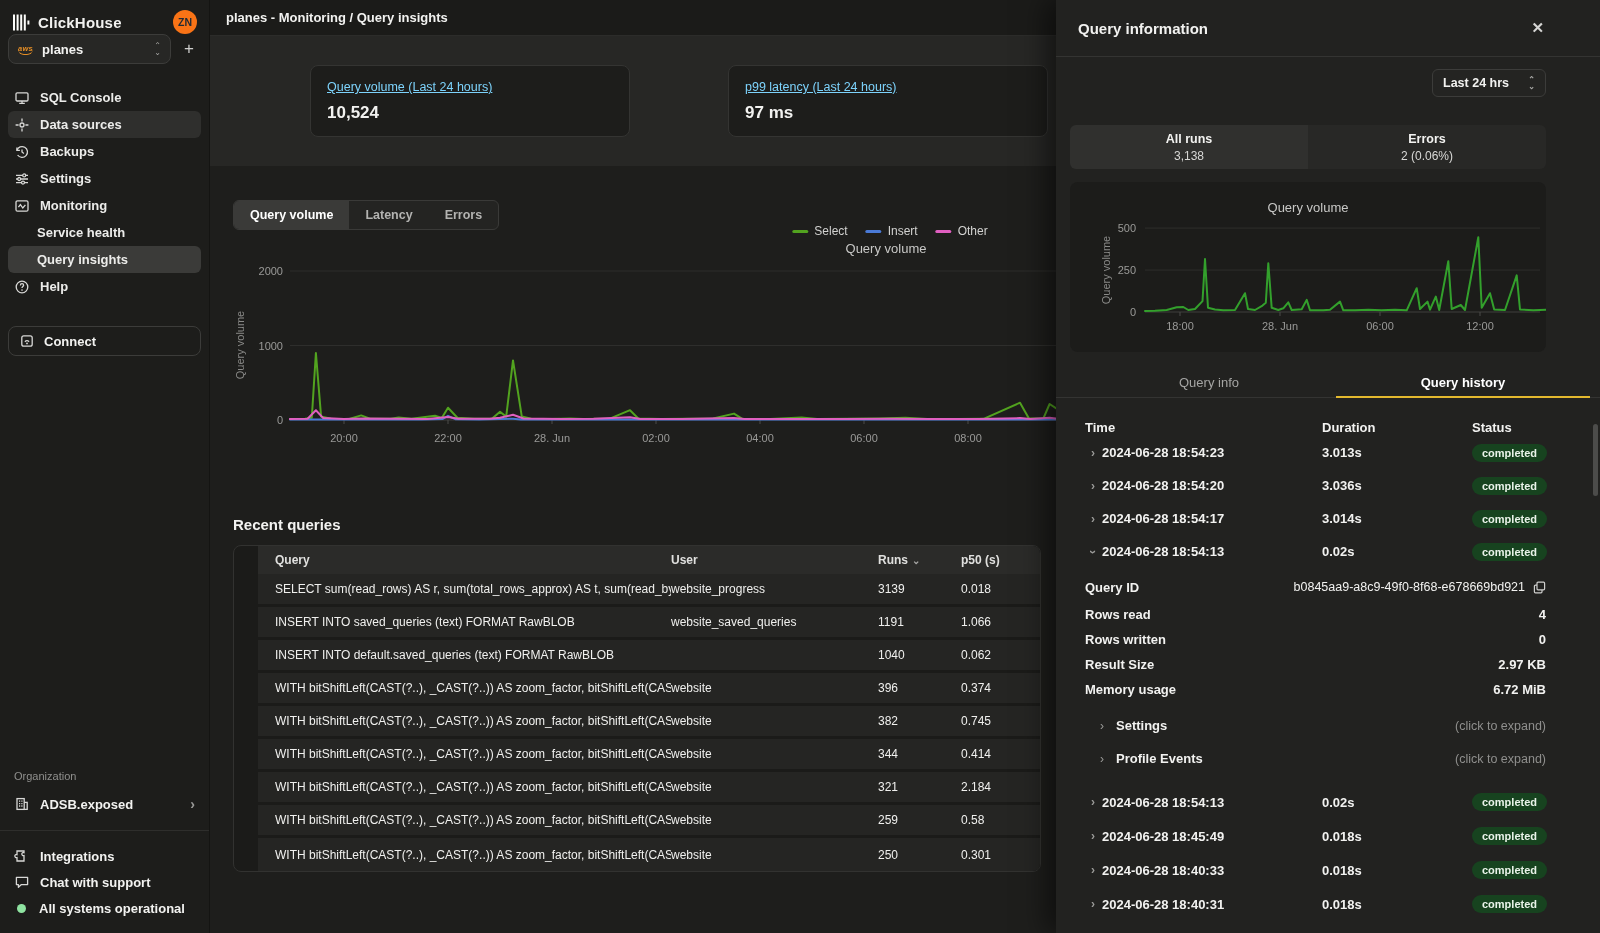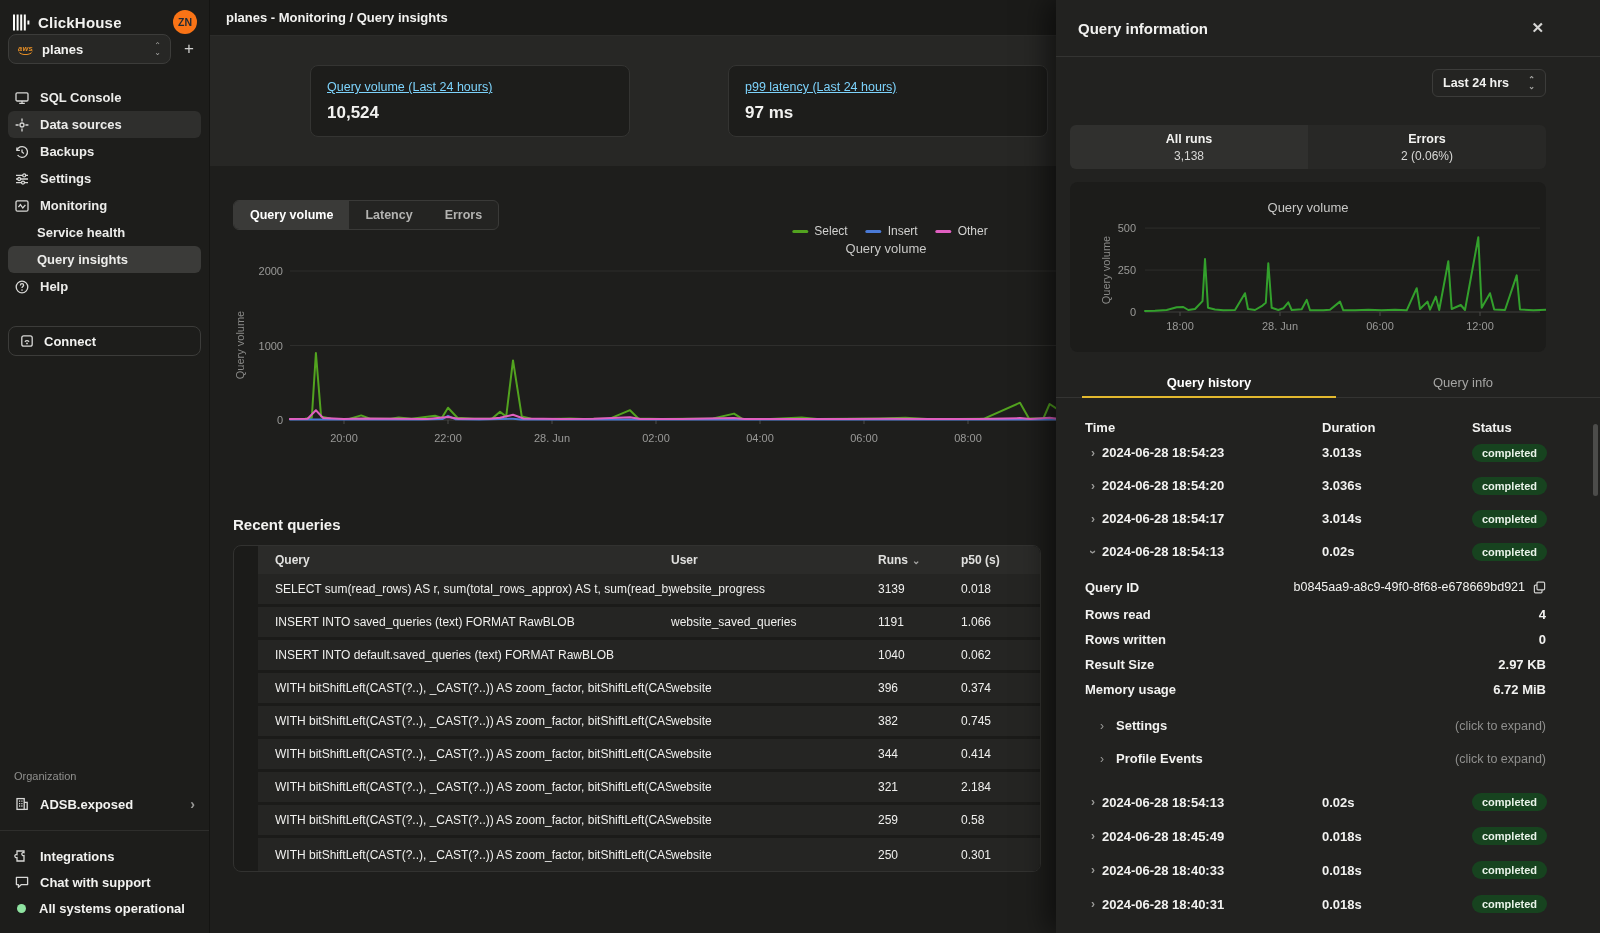--- a/index.html
+++ b/index.html
@@ -439,22 +439,22 @@
         <line x1="310.004" y1="130" x2="310.004" y2="134" stroke="#4a4a48" stroke-width="1"></line>
         <text x="310.004" y="148" text-anchor="middle" font-size="11" fill="#9a9a98">06:00</text>
         <line x1="410.00600000000003" y1="130" x2="410.00600000000003" y2="134" stroke="#4a4a48" stroke-width="1"></line>
         <text x="410.00600000000003" y="148" text-anchor="middle" font-size="11" fill="#9a9a98">12:00</text>
         <text x="238" y="30" text-anchor="middle" font-size="13" fill="#c8c8c6">Query volume</text>
         <text x="40" y="88" text-anchor="middle" font-size="11" fill="#8a8a88" transform="rotate(-90 40 88)">Query volume</text>
         <polyline points="75.0,129.0 85.0,128.7 96.7,128.0 106.7,125.3 113.3,125.0 118.3,128.0 125.0,127.0 132.5,119.1 135.0,77.1 138.0,125.8 145.0,127.5 153.3,128.3 165.0,128.0 175.0,111.2 178.0,127.0 185.0,128.0 192.5,123.6 195.8,120.8 198.3,81.3 201.7,125.8 208.3,128.0 213.3,126.3 218.3,120.3 221.7,128.0 231.7,127.3 236.7,117.9 240.0,128.3 253.3,128.3 260.0,127.7 270.0,119.6 273.3,128.3 285.0,128.3 298.3,127.8 311.7,128.3 325.0,127.7 336.7,128.3 346.7,106.2 350.0,127.0 357.5,119.6 360.0,127.7 365.8,114.6 369.2,128.0 378.3,79.3 381.7,127.0 390.8,123.0 395.0,128.0 408.3,55.3 411.7,125.8 420.0,111.2 424.2,127.5 435.0,128.0 446.7,93.4 450.0,127.5 463.3,128.3 476.7,127.7 484.2,120.3 488.3,128.7" fill="none" stroke="#33a02c" stroke-width="2" stroke-linejoin="round" stroke-linecap="round"></polyline>
       </svg></div>
 
   <div class="p-tabs" id="p-tabs">
+      <div class="p-tab">Query info</div>
       <div class="p-tab active">Query history</div>
-      <div class="p-tab">Query info</div>
     </div>
 
   <div class="hist-head" style="top:420px">
     <span style="padding-left:15px">Time</span>
     <span>Duration</span>
     <span>Status</span>
   </div>
   <div class="hist-rows" id="hist-rows" style="top:436px">
       <div class="hist-row">
         <div class="hr-time">

